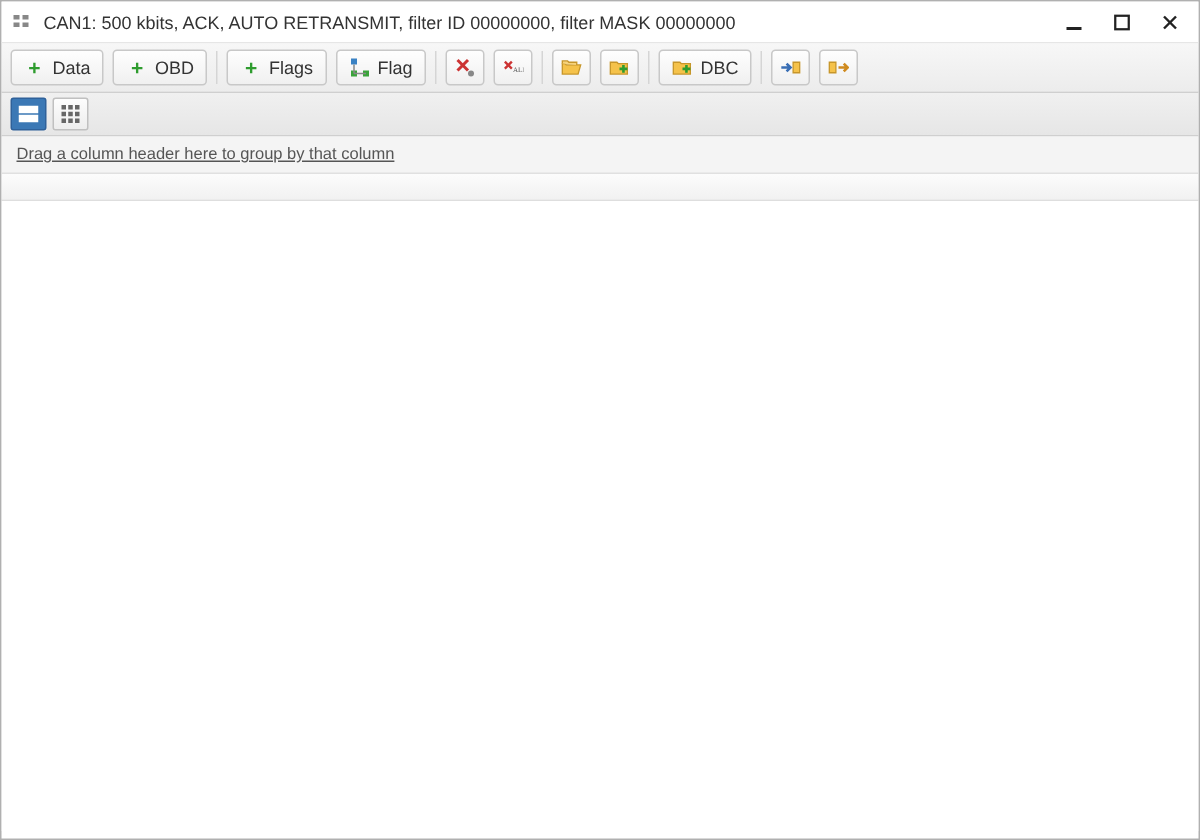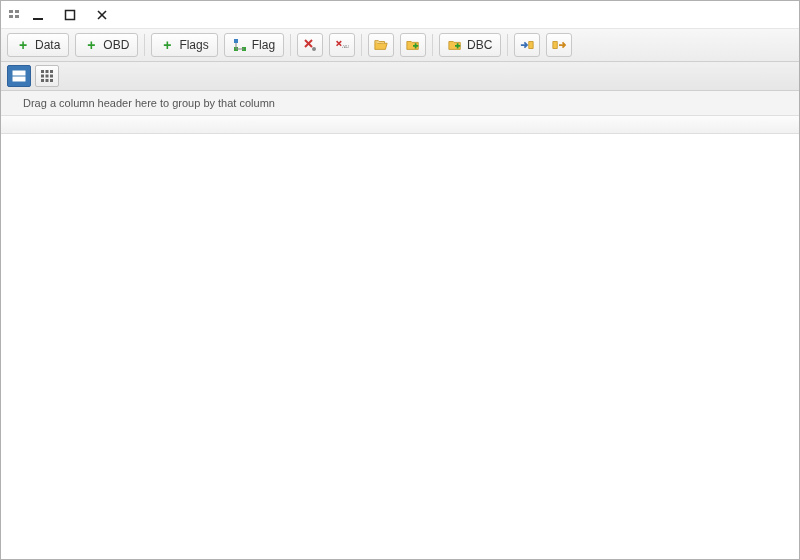--- a/index.html
+++ b/index.html
@@ -86,23 +86,24 @@
     display: inline-flex; align-items: center; justify-content: center;
     cursor: pointer;
   }
   .vbtn.active {
     background: #3b78b5;
     border-color: #2f619a;
   }
   .groupbar {
     background: #f4f4f4;
     border-bottom: 1px solid #e0e0e0;
-    padding: 6px 22px;
+    padding: 6px 10px;
     font-size: 11px;
     color: #555;
+    text-decoration: underline;
   }
   .column-header-row {
     height: 18px;
     background: linear-gradient(#fcfcfc,#f1f1f1);
     border-bottom: 1px solid #dedede;
   }
   .content {
     background: #fff;
     height: calc(100% - 28px - 34px - 30px - 28px - 18px);
     overflow: auto;
@@ -116,20 +117,21 @@
 
 <div class="titlebar">
   <span class="app-icon">
     <svg width="14" height="14" viewBox="0 0 14 14">
         <rect x="1" y="2" width="4" height="3" fill="#888"></rect>
         <rect x="1" y="7" width="4" height="3" fill="#888"></rect>
         <rect x="7" y="2" width="4" height="3" fill="#888"></rect>
         <rect x="7" y="7" width="4" height="3" fill="#888"></rect>
       </svg>
   </span>
+  <div class="title">CAN1: 500 kbits, ACK, AUTO RETRANSMIT, filter ID 00000000, filter MASK 00000000</div>
   <div class="win-controls">
     <span class="win-btn">
       <svg width="12" height="12" viewBox="0 0 12 12">
           <rect x="1" y="9" width="10" height="2" fill="#222"></rect>
         </svg>
     </span>
     <span class="win-btn">
       <svg width="12" height="12" viewBox="0 0 12 12">
           <rect x="1.5" y="1.5" width="9" height="9" fill="none" stroke="#222" stroke-width="1.5"></rect>
         </svg>

